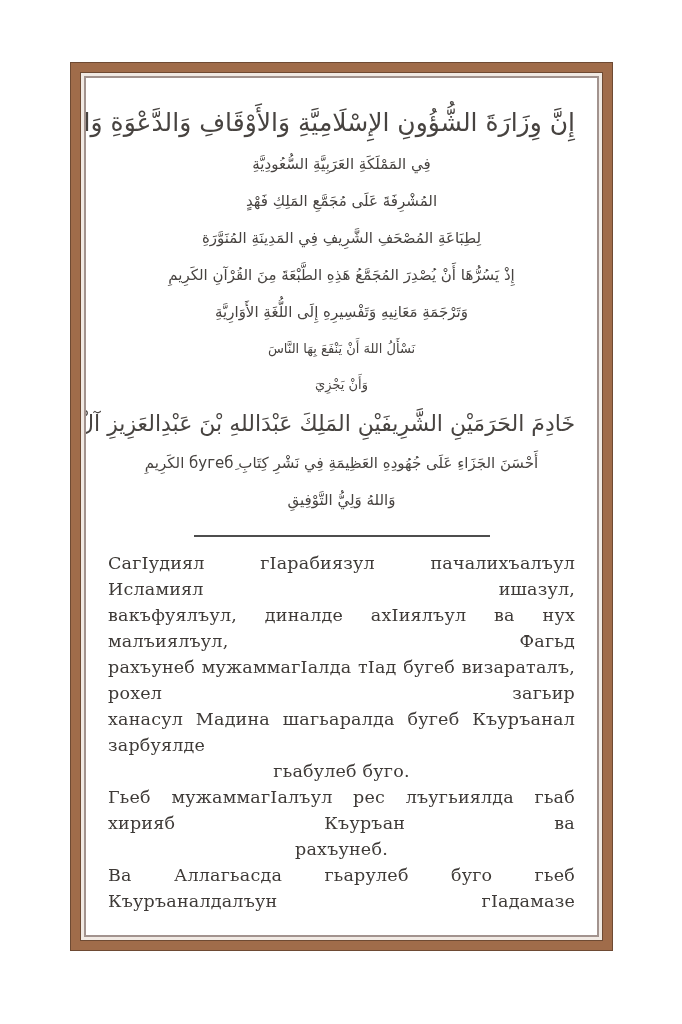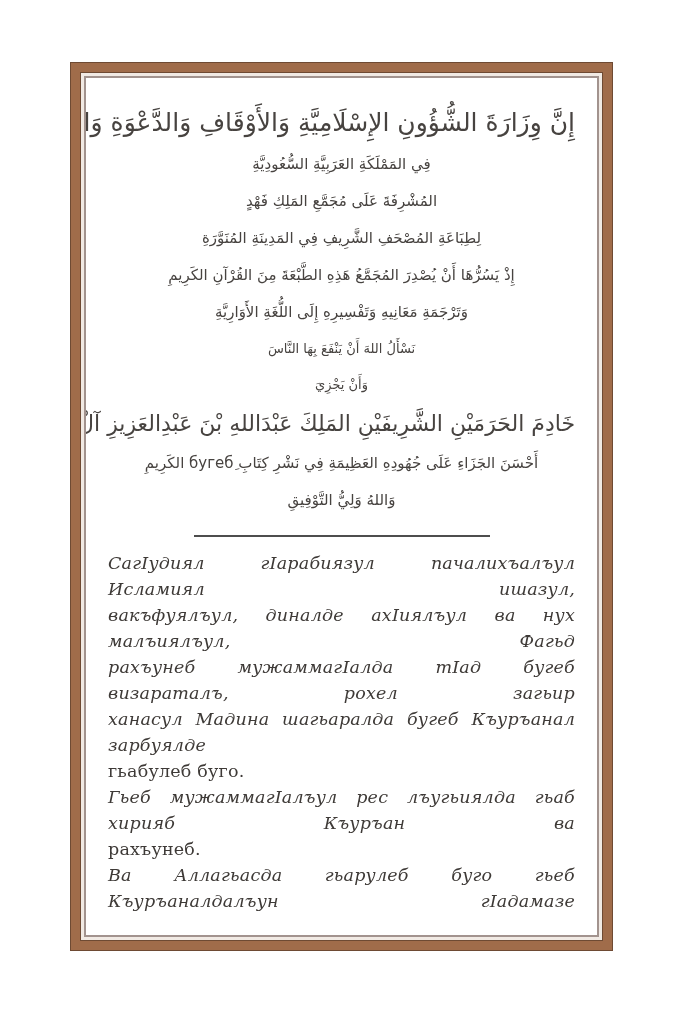--- a/index.html
+++ b/index.html
@@ -60,23 +60,22 @@
   .body-block {
     color: #3e3a37;
     font-size: 17.5px;
     line-height: 26px;
     letter-spacing: 0.2px;
   }
   .line-j {
     text-align: justify;
     text-align-last: justify;
     text-justify: inter-word;
-    font-style: italic;
   }
-  .line-c { text-align: left; }
+  .line-c { text-align: center; }
 </style>
 </head>
 <body>
 
 <div class="frame">
   <div class="frame-inner">
 
     <div class="arabic-block" dir="rtl">
         <div class="ar-line ar-xl">إِنَّ وِزَارَةَ الشُّؤُونِ الإِسْلَامِيَّةِ وَالأَوْقَافِ وَالدَّعْوَةِ وَالإِرْشَادِ</div>
         <div class="ar-line ar-m">فِي المَمْلَكَةِ العَرَبِيَّةِ السُّعُودِيَّةِ</div>

